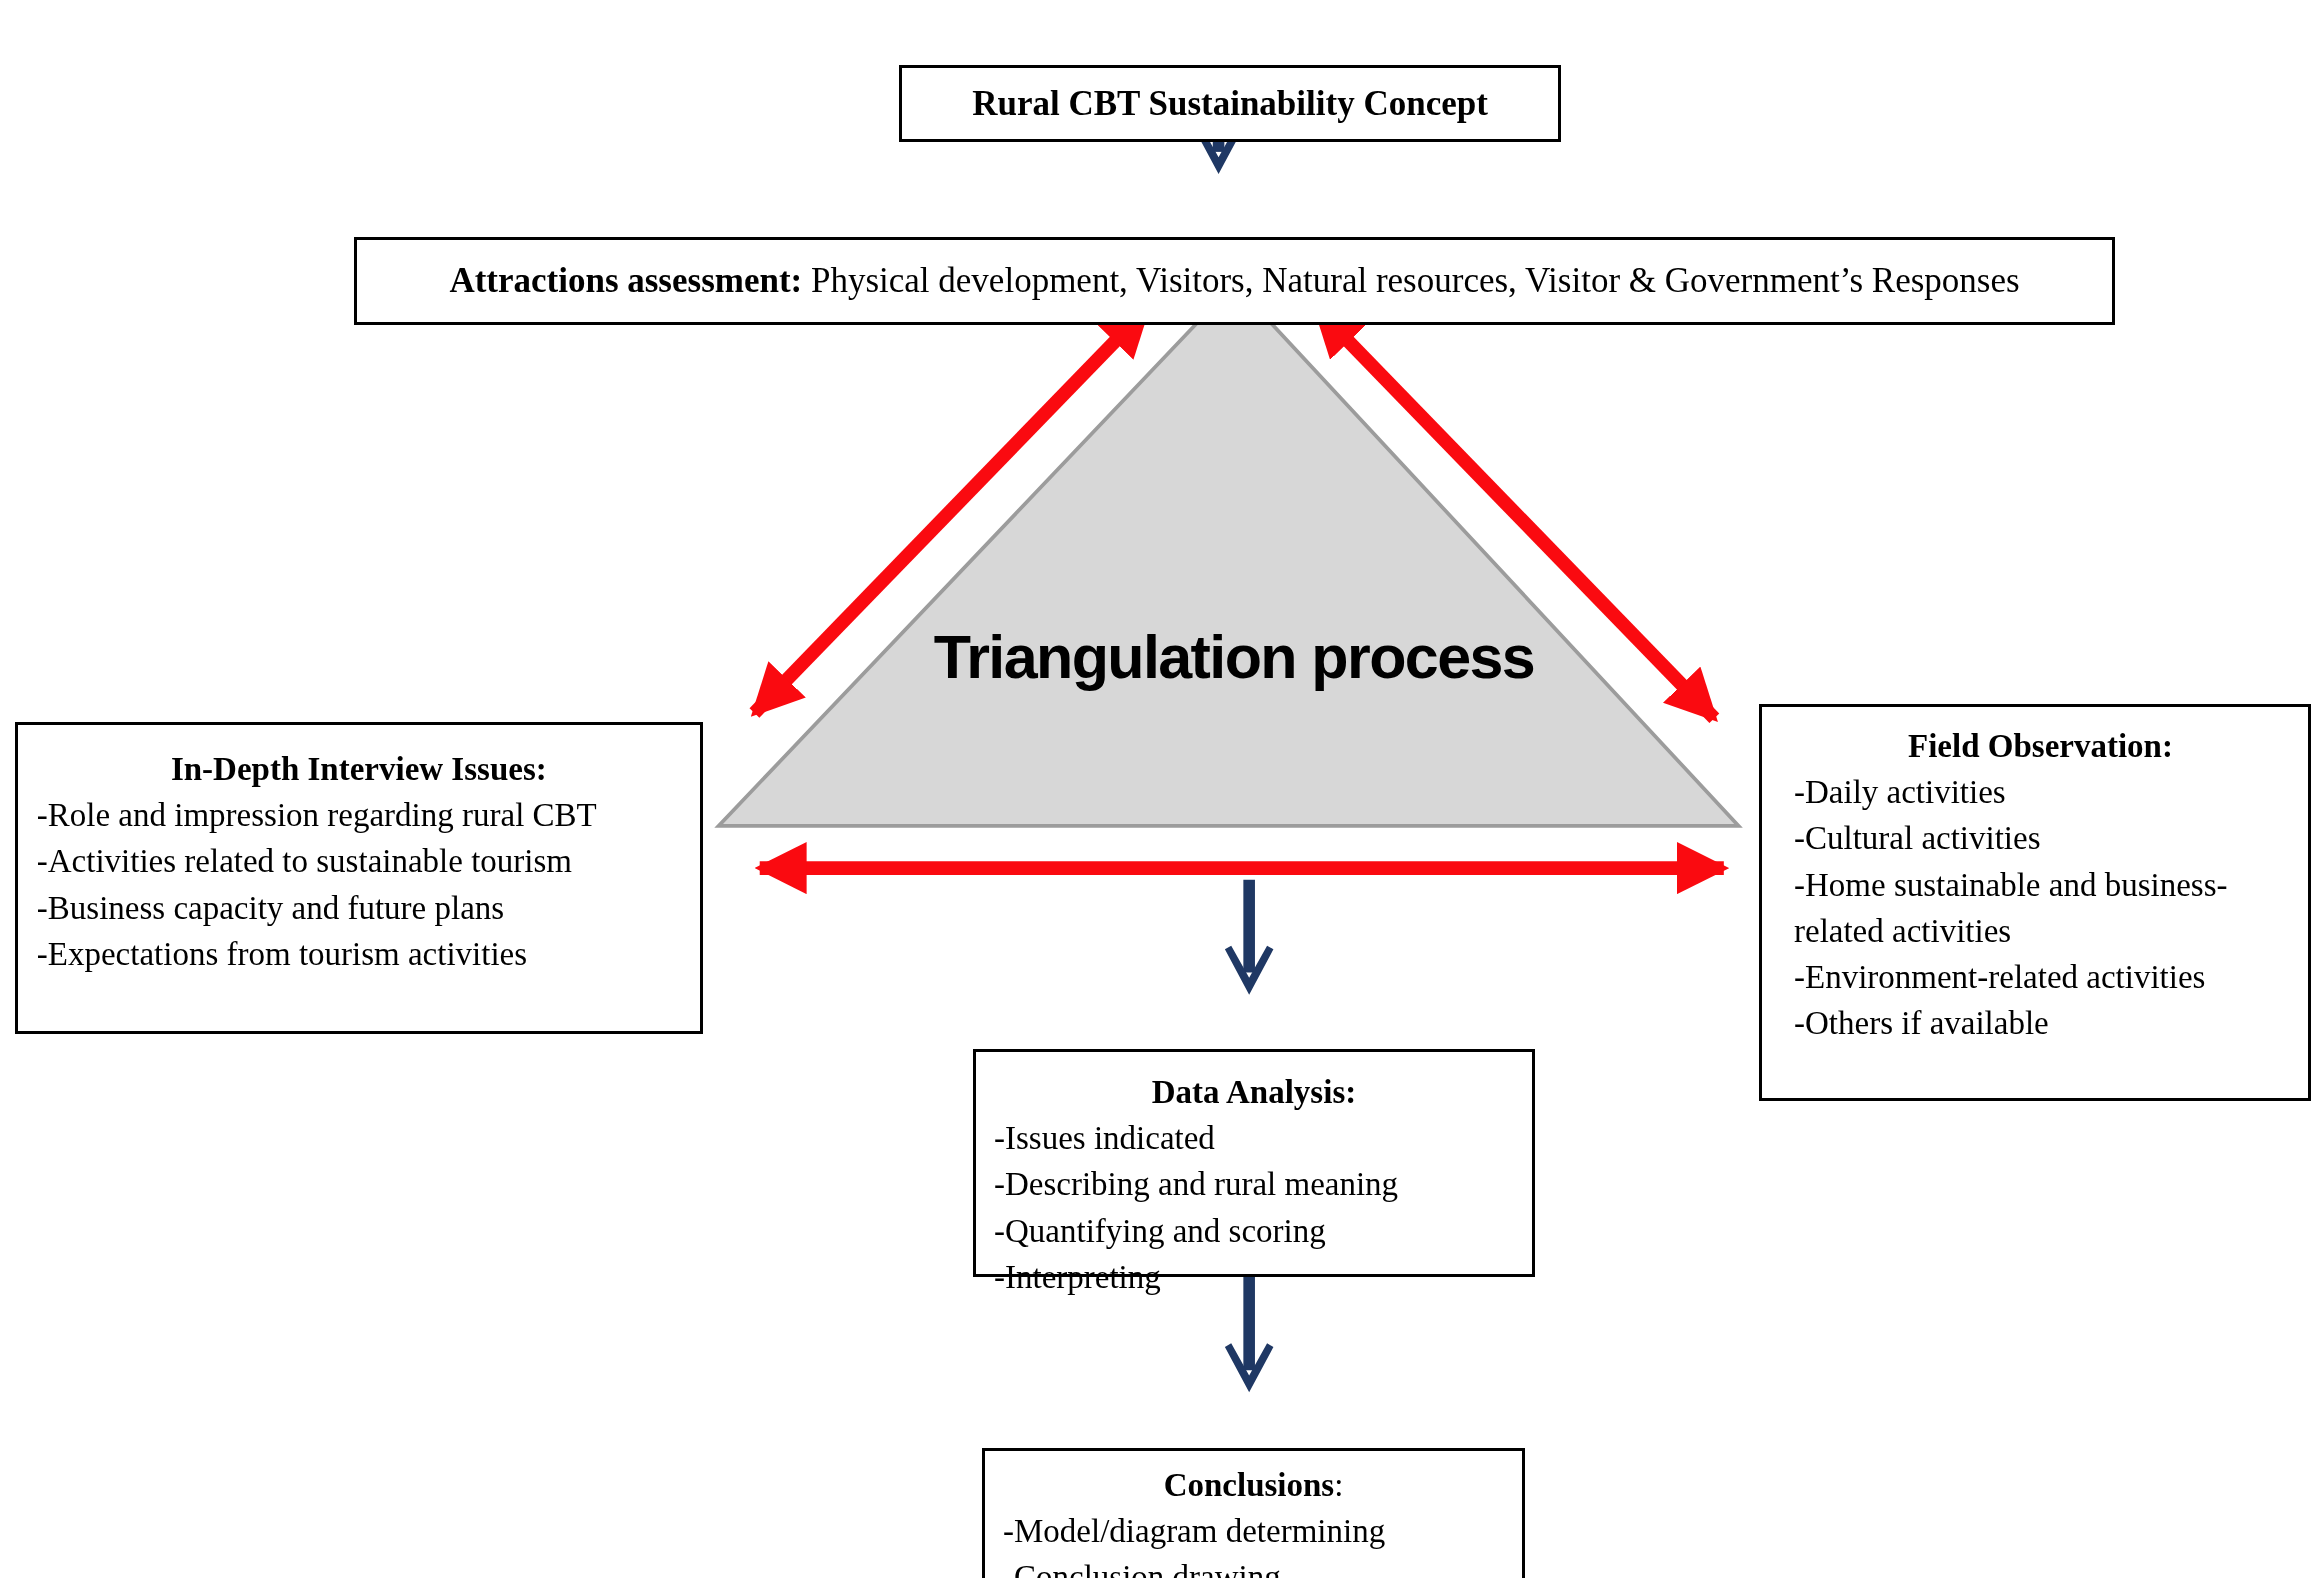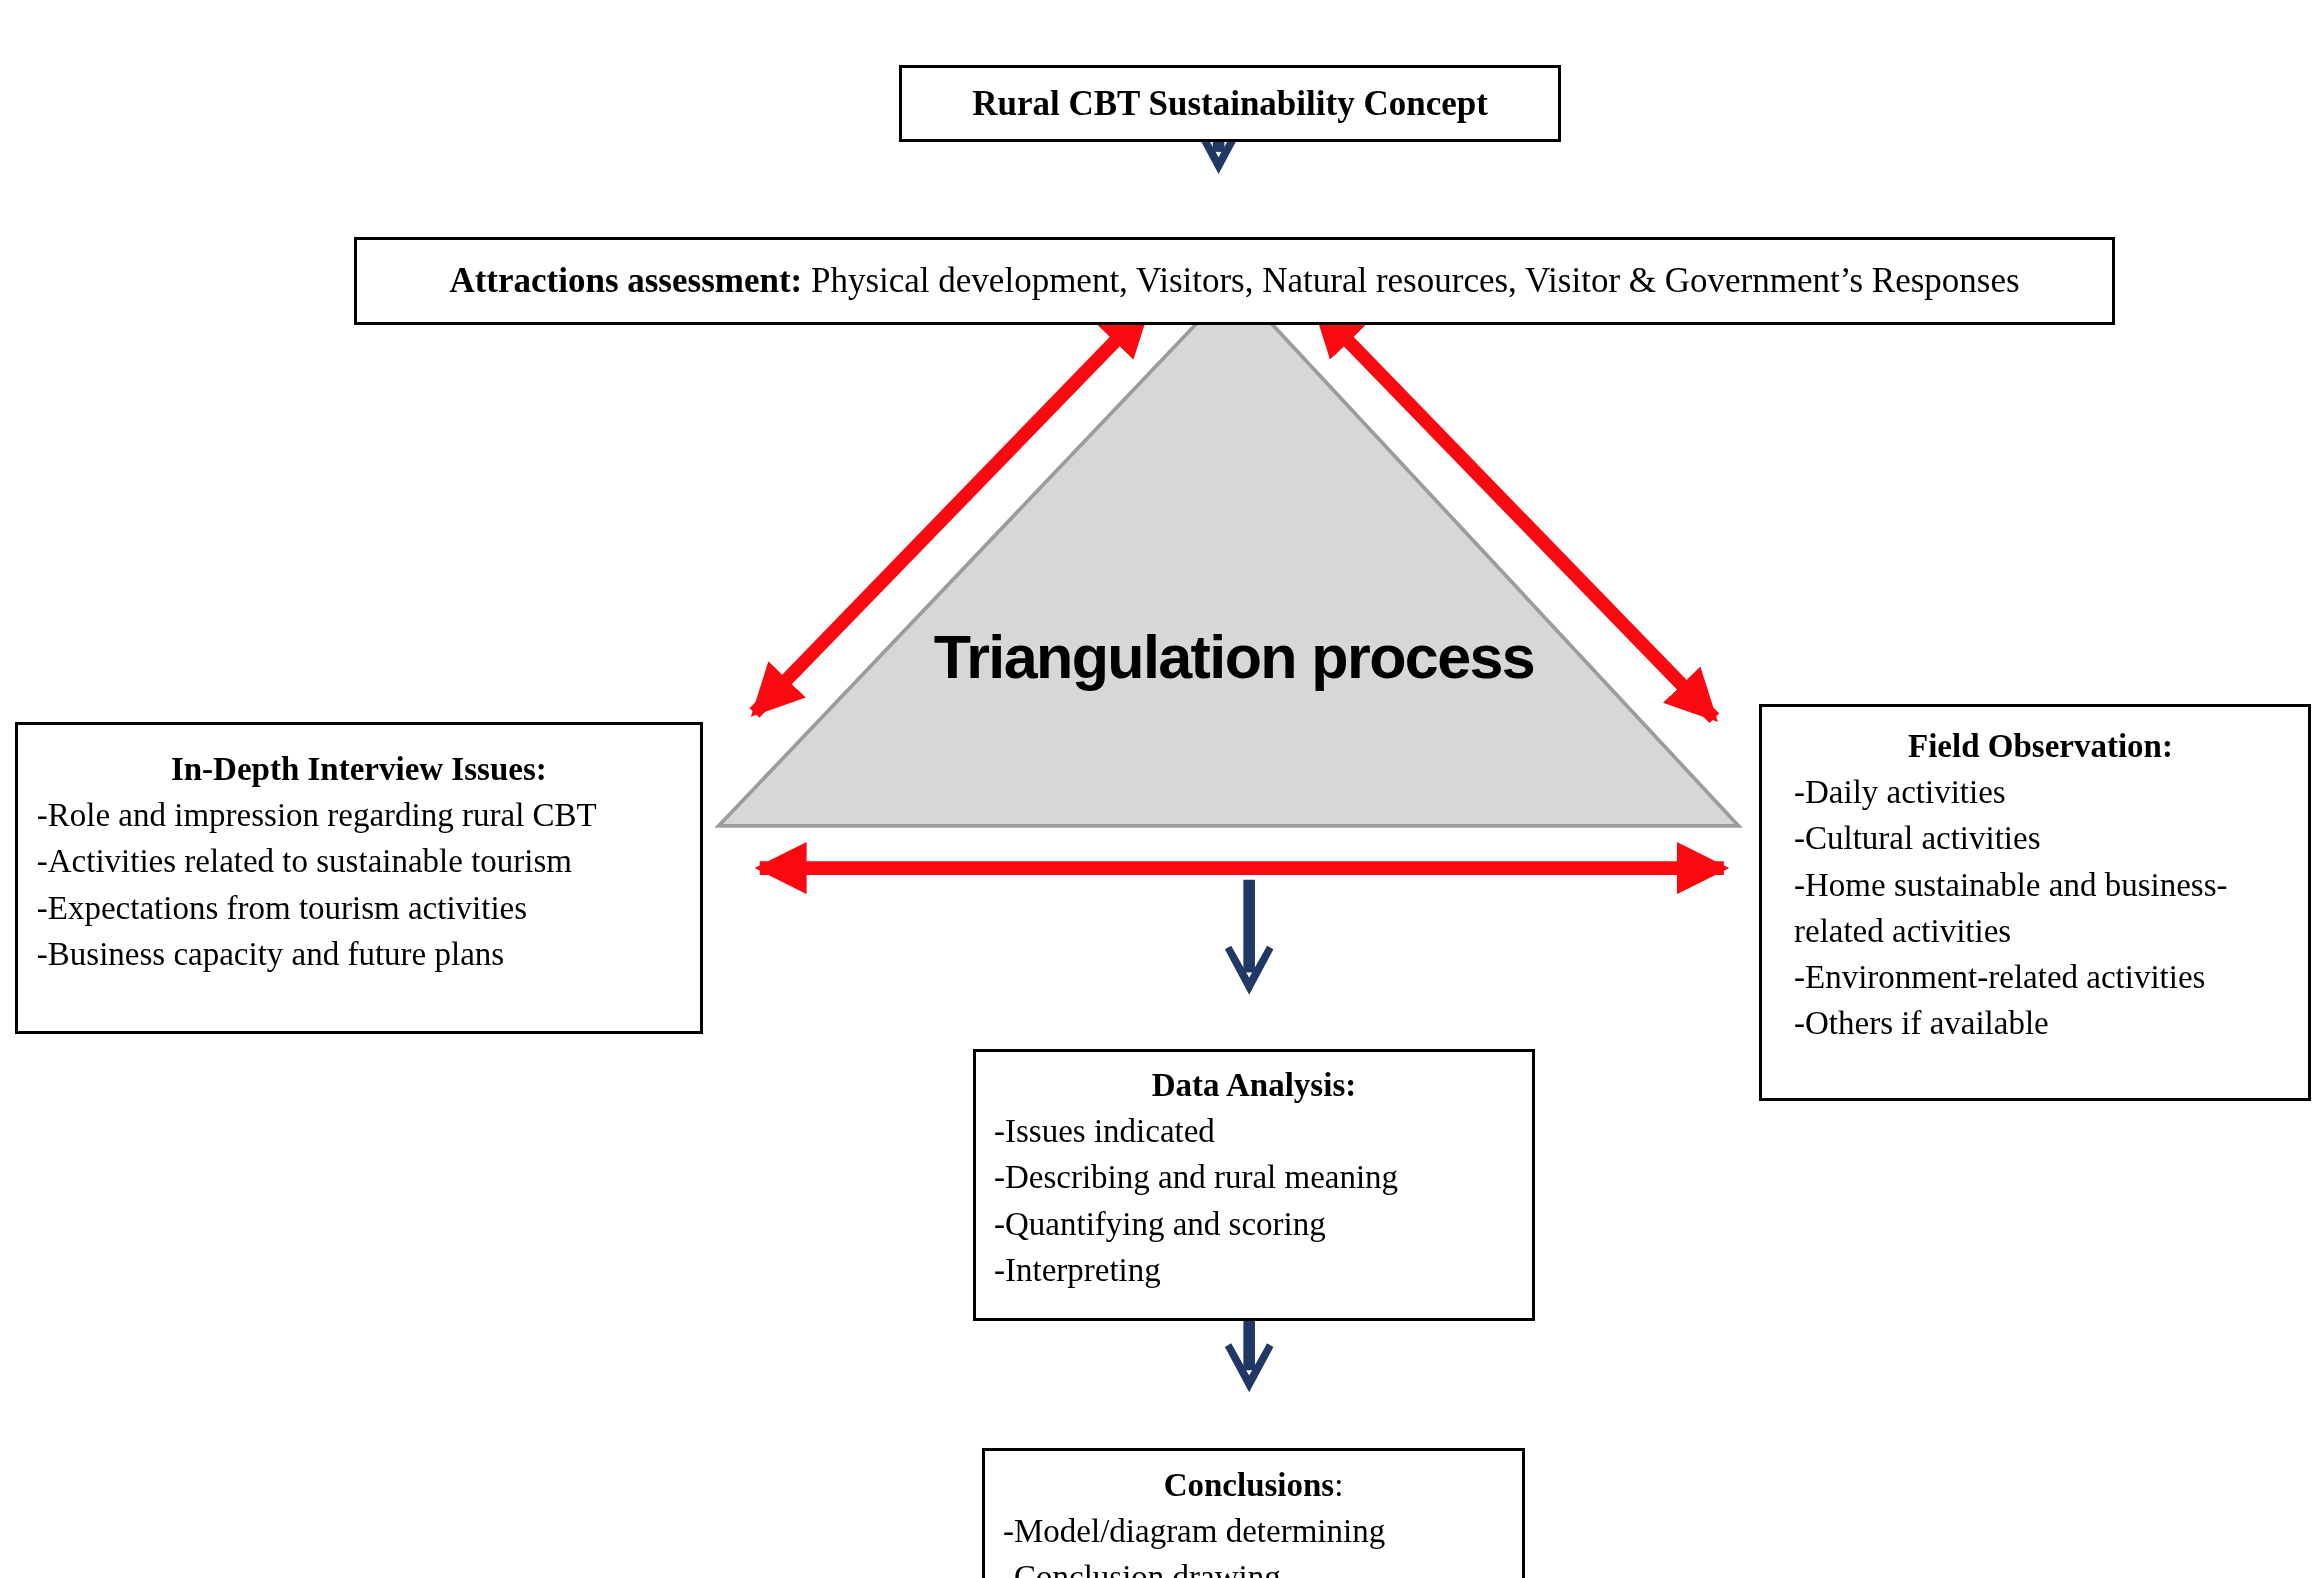--- a/index.html
+++ b/index.html
@@ -10,21 +10,21 @@
   .thick{border-width:3.7px;}
   .flexcenter{display:flex;align-items:center;justify-content:center;}
   .titletext{font-size:35px;font-weight:bold;white-space:nowrap;}
   .bannertext{font-size:35px;white-space:nowrap;}
   .b{font-weight:bold;}
   .listbox{font-size:33px;line-height:1.4;}
   .listbox .heading{text-align:center;font-weight:bold;}
   .listbox .item{text-align:left;}
   #interview-box{left:14.8px;top:674px;width:688px;height:312px;padding:21px 19px;}
   #observation-box{left:1759px;top:656px;width:552px;height:397px;padding:16px 21px 16px 32px;}
-  #data-box{left:973px;top:1001px;width:562px;height:272px;padding:10px 18px;}
+  #data-box{left:973px;top:1001px;width:562px;height:228px;padding:17px 18px;}
   #conclusions-box{left:982px;top:1400px;width:543px;height:170px;padding:10.5px 18px;}
   #top-box{left:899px;top:17px;width:662px;height:77px;}
   #attractions-box{left:354px;top:189px;width:1761px;height:88px;}
   #triangle-label{position:absolute;left:865px;top:622px;width:738px;text-align:center;
     font-family:"Liberation Sans","DejaVu Sans",sans-serif;font-weight:700;font-size:61px;
     letter-spacing:-1.6px;}
   .triangle{stroke:#9c9c9c;stroke-width:7;}
   .red-line{stroke-width:26;fill:none;}
 </style>
 </head>
@@ -70,22 +70,22 @@
   </div>
 
   <div id="attractions-box" class="box thick flexcenter">
     <span class="bannertext"><span class="b">Attractions assessment:</span><span> Physical development, Visitors, Natural resources, Visitor &amp; Government’s Responses</span></span>
   </div>
 
   <div id="interview-box" class="box listbox">
     <div class="heading">In-Depth Interview Issues:</div>
     <div class="item">-Role and impression regarding rural CBT</div>
     <div class="item">-Activities related to sustainable tourism</div>
+    <div class="item">-Business capacity and future plans</div>
     <div class="item">-Expectations from tourism activities</div>
-    <div class="item">-Business capacity and future plans</div>
   </div>
 
   <div id="observation-box" class="box listbox">
     <div class="heading">Field Observation:</div>
     <div class="item">-Daily activities</div>
     <div class="item">-Cultural activities</div>
     <div class="item">-Home sustainable and business-related activities</div>
     <div class="item">-Environment-related activities</div>
     <div class="item">-Others if available</div>
   </div>

